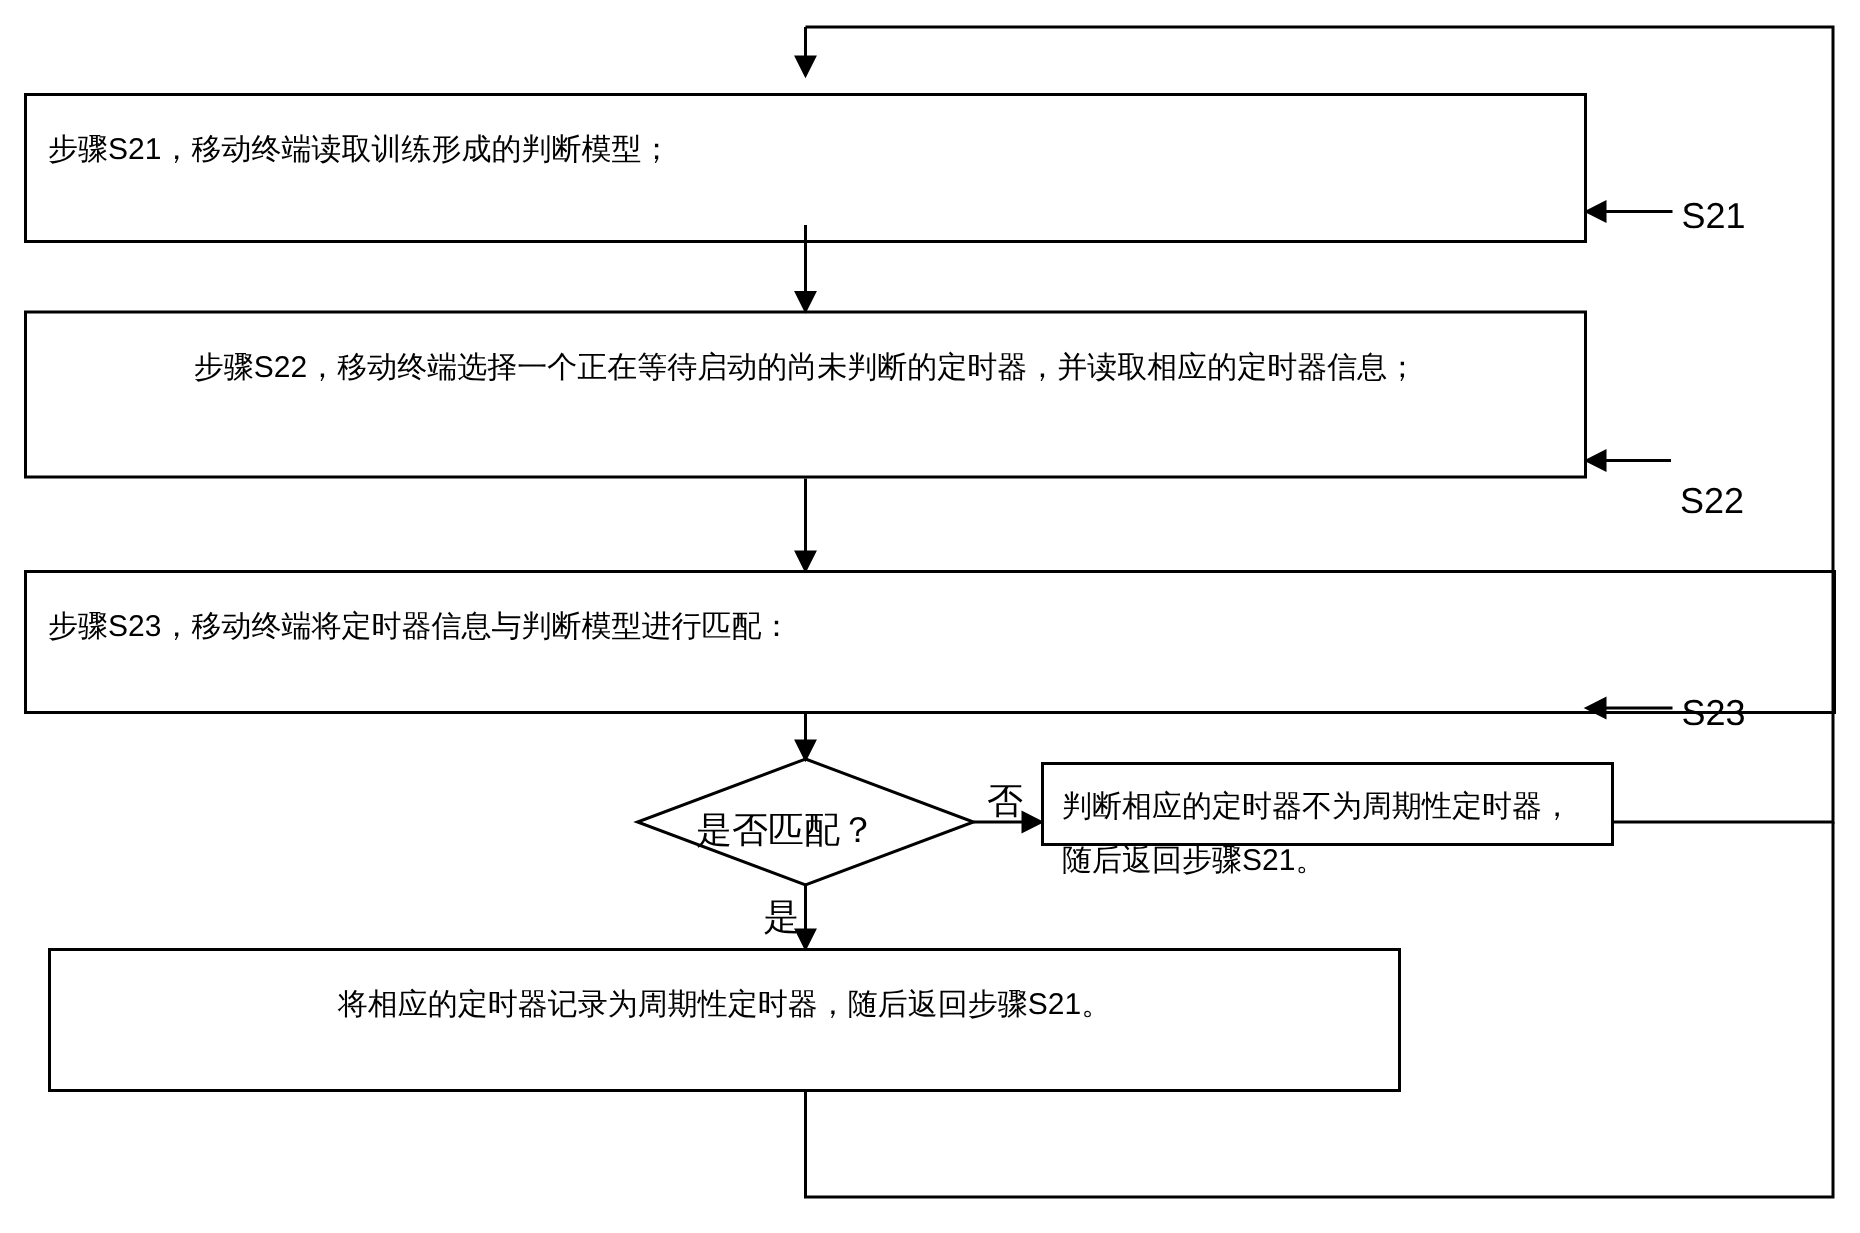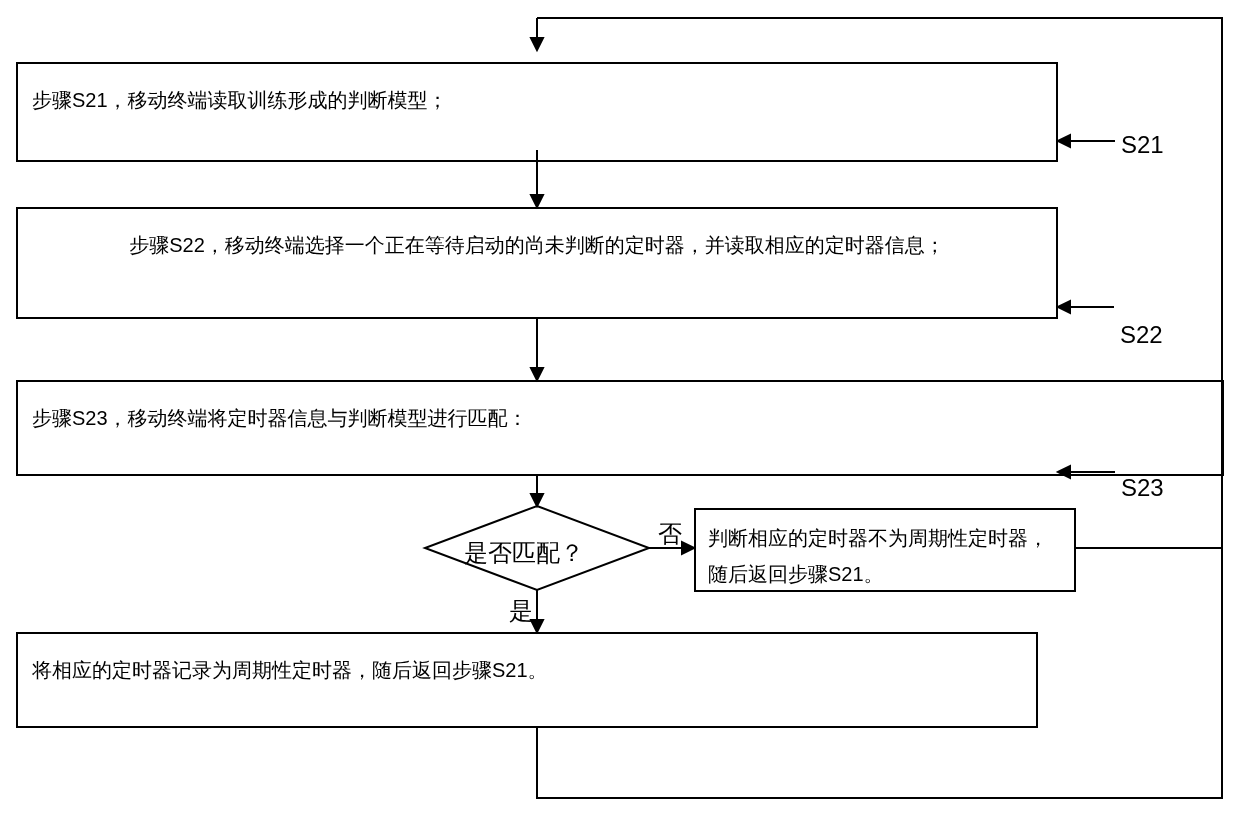--- a/index.html
+++ b/index.html
@@ -18,36 +18,36 @@
 </div>
 
 <div class="box" style="left:16px; top:207px; width:1042px; height:112px;text-align:center;">
   <span>步骤S22，移动终端选择一个正在等待启动的尚未判断的定时器，并读取相应的定时器信息；</span>
 </div>
 
 <div class="box" style="left:16px; top:380px; width:1208px; height:96px;">
   <span>步骤S23，移动终端将定时器信息与判断模型进行匹配：</span>
 </div>
 
-<div class="box" style="left:694px; top:508px; width:382px; height:84px; padding:10px 12px;">
+<div class="box" style="left:694px; top:508px; width:382px; height:56px; padding:10px 12px;">
   <span>判断相应的定时器不为周期性定时器，随后返回步骤S21。</span>
 </div>
 
-<div class="box" style="left:16px; top:632px; width:1022px; height:96px;">
+<div class="box" style="left:32px; top:632px; width:902px; height:96px;text-align:center;">
   <span>将相应的定时器记录为周期性定时器，随后返回步骤S21。</span>
 </div>
 
 <svg>
   <polygon points="537,506 649,548 537,590 425,548" style="fill:white; stroke:#000; stroke-width:2;"></polygon>
 </svg>
 <div class="label" style="left:464px; top:537px;">是否匹配？</div>
 
 <div class="label" style="left:1121px; top:131px;">S21</div>
 <div class="label" style="left:1120px; top:297px;margin-top:24px;">S22</div>
-<div class="label" style="left:1121px; top:474px;">S23</div>
+<div class="label" style="left:1121px; top:462px;">S23</div>
 
 <div class="label" style="left:509px; top:595px;">是</div>
 <div class="label" style="left:658px; top:518px;">否</div>
 
 <svg>
 
   <line x1="537" y1="18" x2="537" y2="44"></line>
   <polygon points="537,50 531,38 543,38"></polygon>
 
   <line x1="537" y1="150" x2="537" y2="201"></line>

